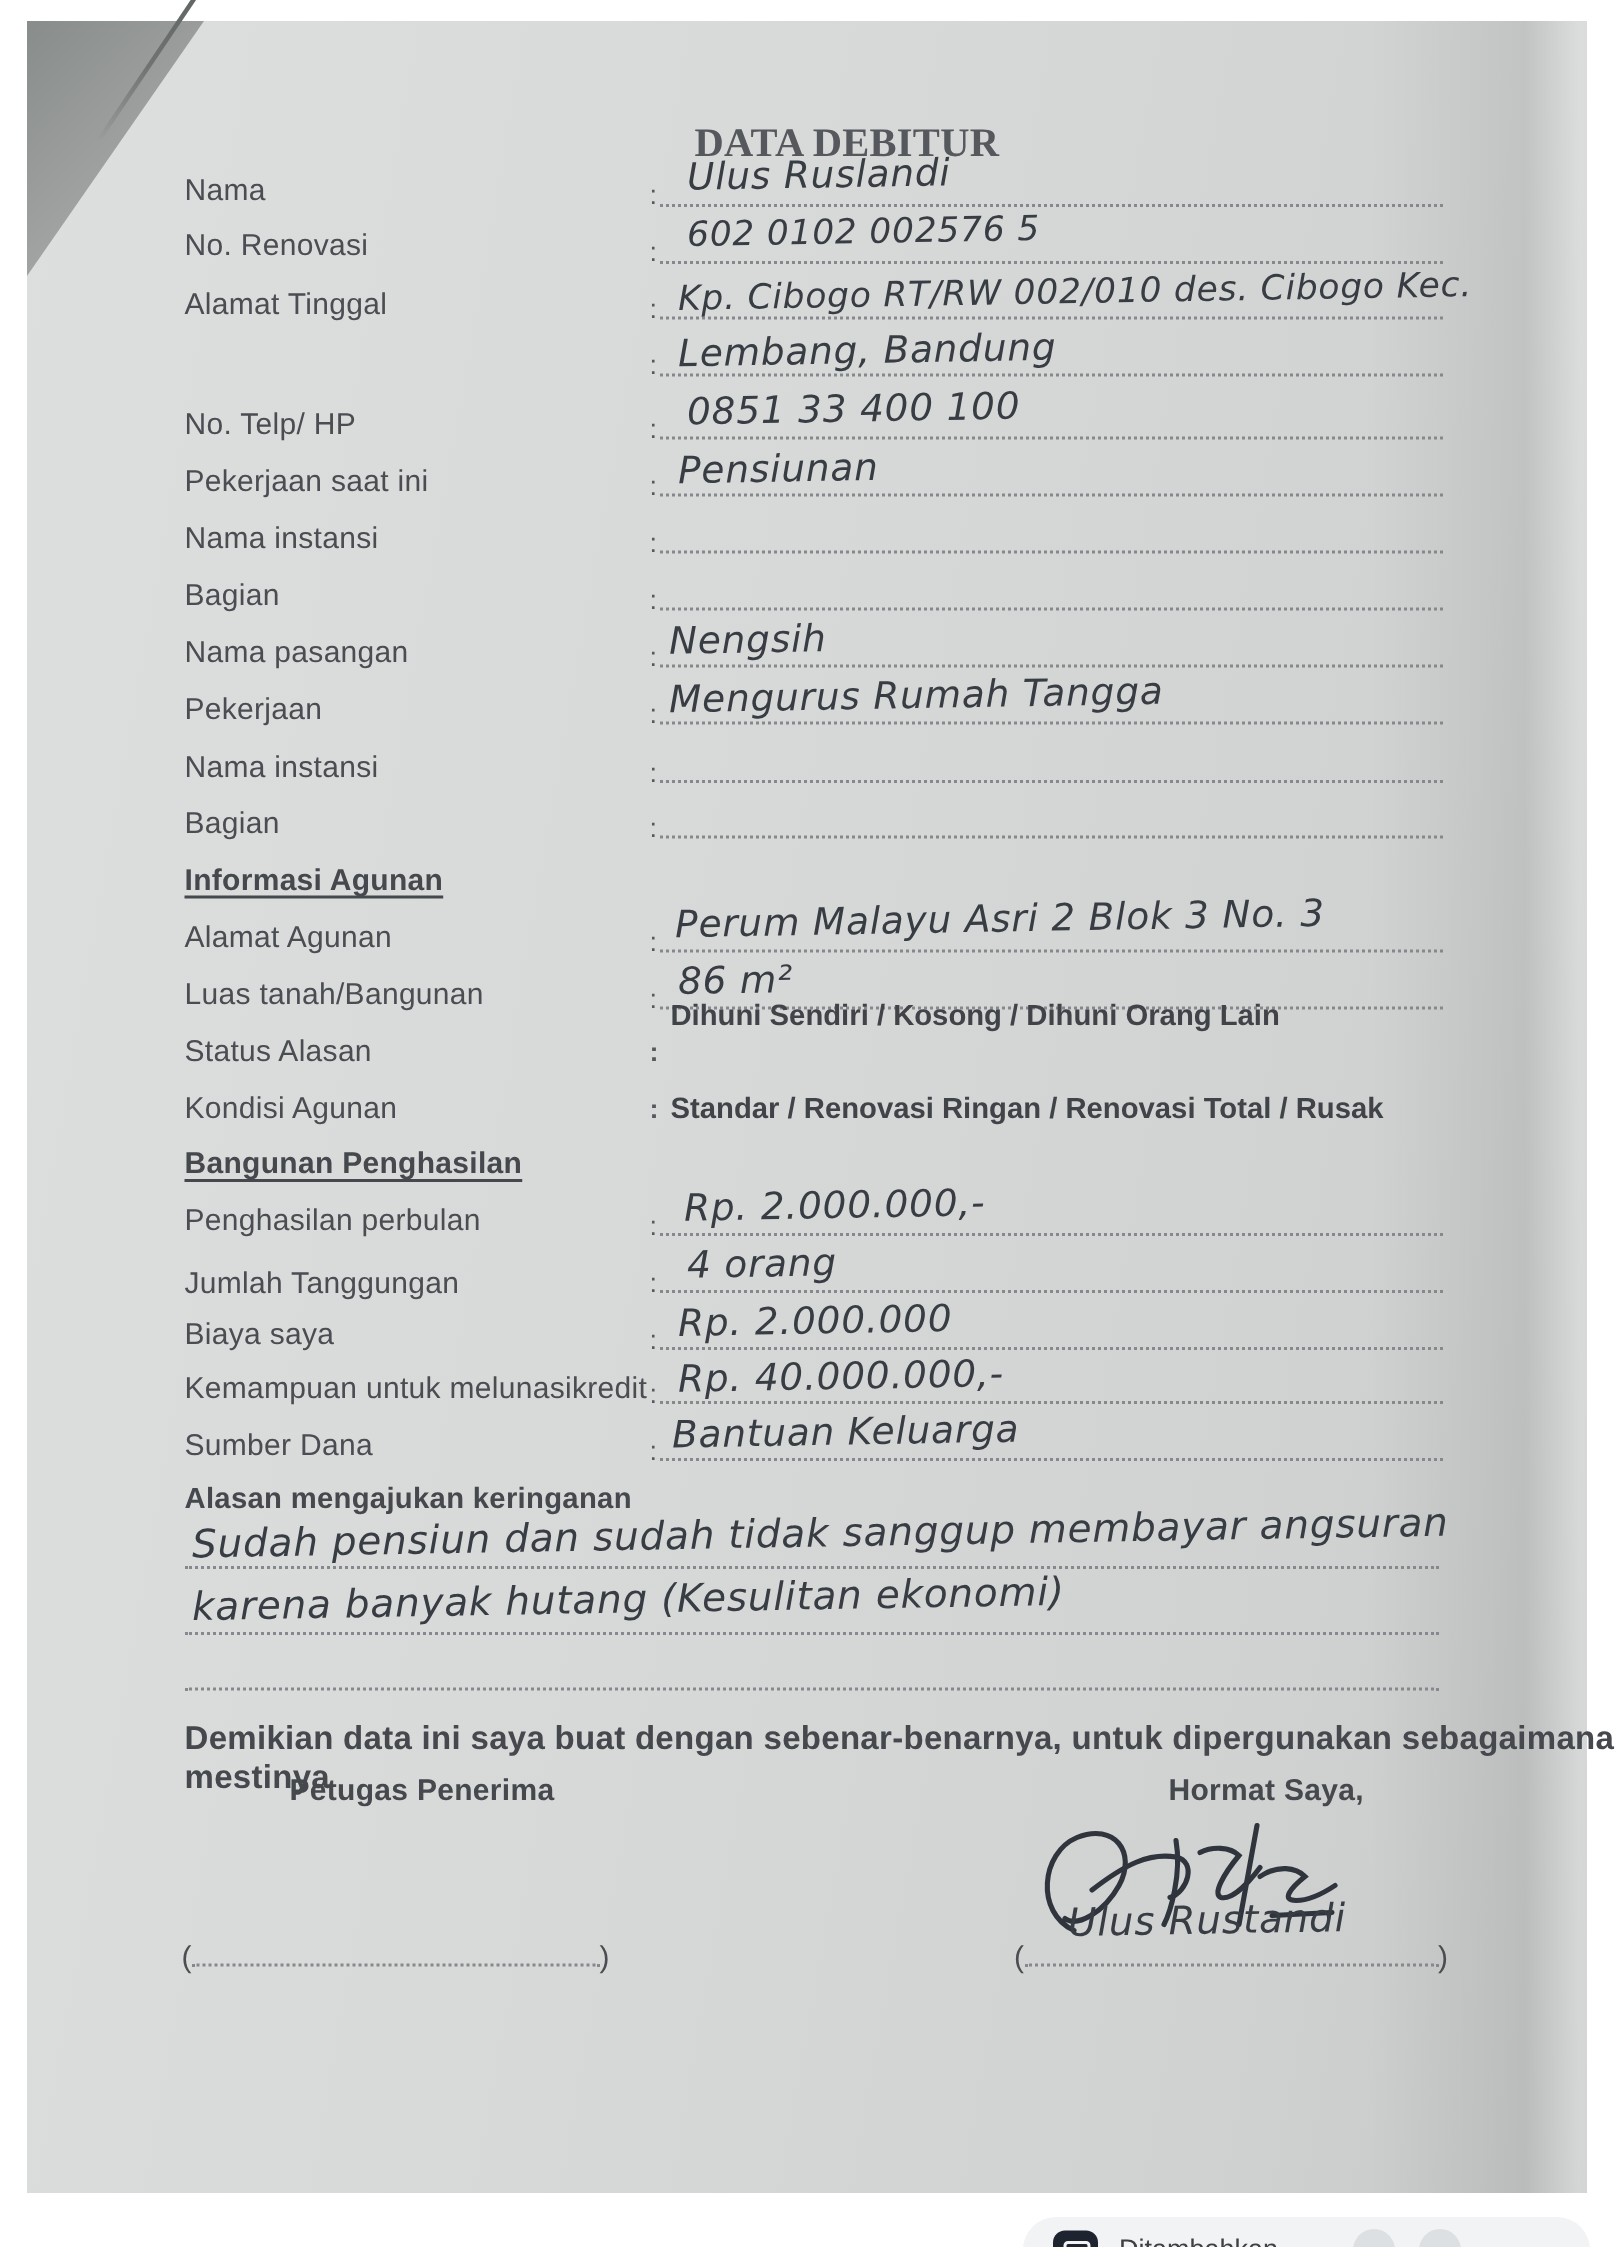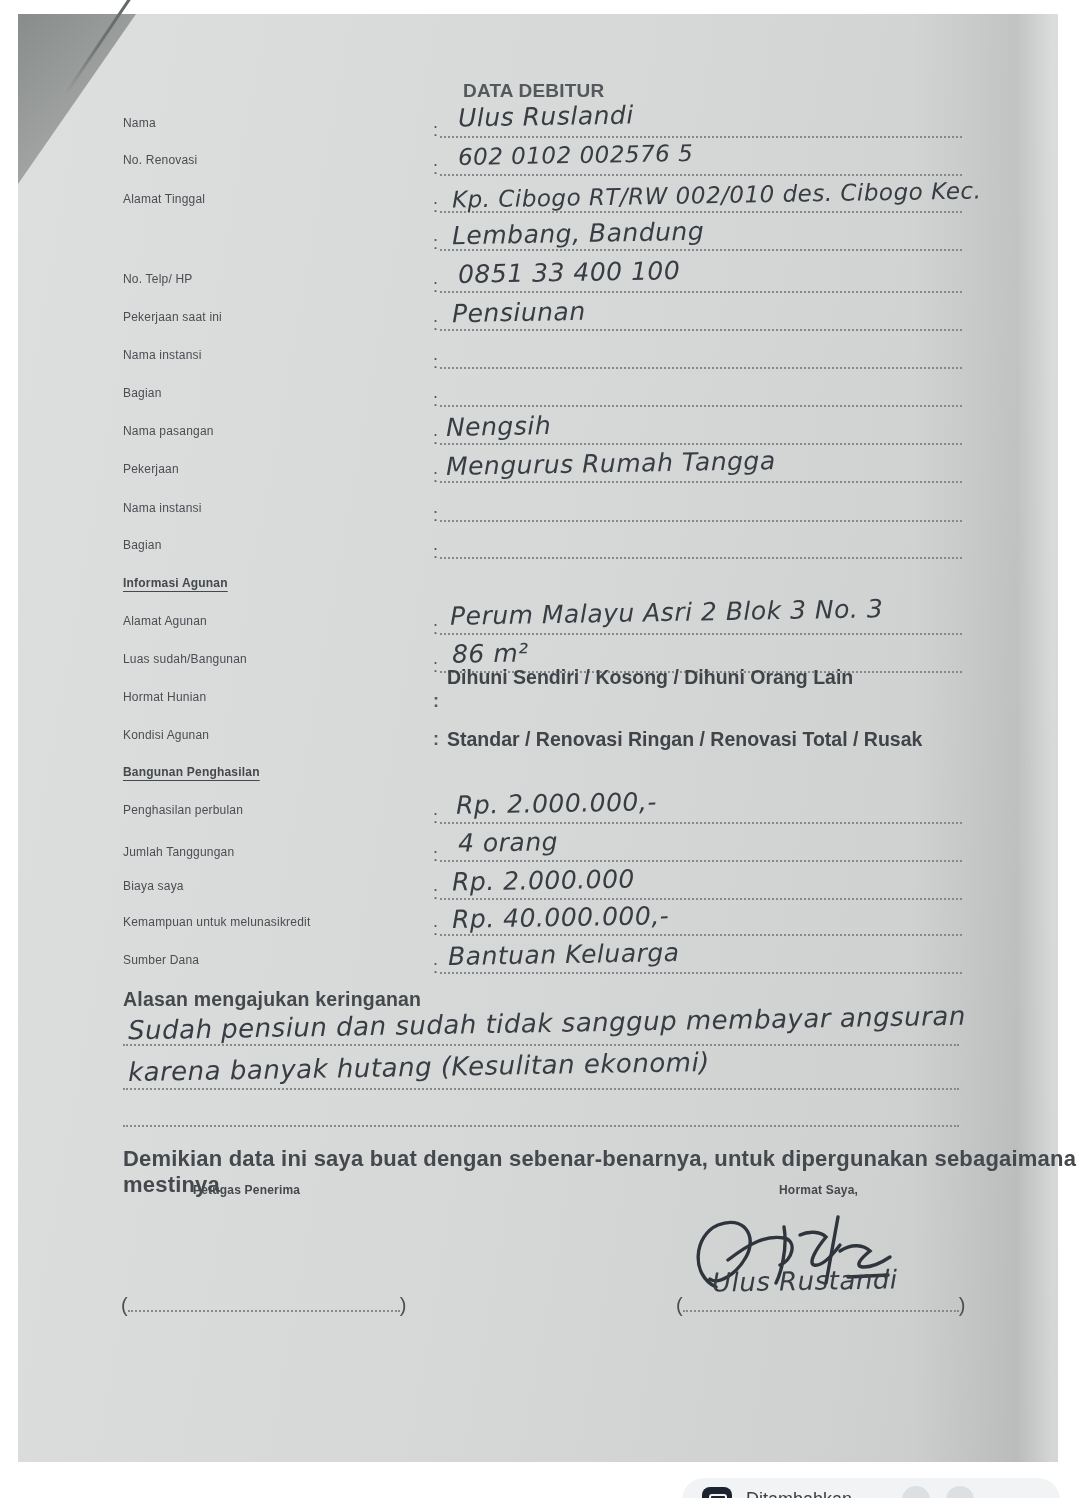--- a/index.html
+++ b/index.html
@@ -22,23 +22,23 @@
     position:absolute;left:0;top:0;width:124px;height:176px;
     background:linear-gradient(135deg,#888c8b 0%,#a2a5a4 60%,#b4b7b6 100%);
     clip-path:polygon(0 0,118px 0,0 170px);
   }
   .corner-edge{
     position:absolute;left:-12px;top:5px;width:200px;height:3px;
     background:linear-gradient(to right,#4e5251,#6f7372 70%,rgba(110,113,112,0));
     transform:rotate(124deg);transform-origin:110px 1px;
   }
   
-  .t{position:absolute;color:#4a4d52;font-size:12px;letter-spacing:0.2px;}
+  .t{position:absolute;color:#4a4d52;font-size:20px;letter-spacing:0.2px;}
   .b{font-weight:bold;color:#45484d;}
-  .title{left:463px;top:80px;font-weight:bold;font-size:19px;color:#55585c;}
+  .title{left:463px;top:80px;font-weight:bold;font-size:27px;color:#55585c;font-family:Liberation Serif, serif;}
   .sect{text-decoration:underline;text-underline-offset:4px;}
   .lbl{left:123px;}
   .colon{position:absolute;left:433px;color:#55585c;font-size:18px;}
   .dots{position:absolute;left:440px;width:522px;border-bottom:2px dotted #85888c;height:0;}
   .dots-full{position:absolute;left:123px;width:836px;border-bottom:2px dotted #85888c;height:0;}
   .pval{position:absolute;left:447px;font-weight:bold;color:#404449;font-size:19.5px;}
   
   .hand{
     position:absolute;
     font-family:"DejaVu Sans",sans-serif;font-style:italic;
@@ -138,26 +138,26 @@
 <span class="colon" style="top:542px">:</span>
 <div class="dots" style="top:557px"></div>
 
 <div class="t lbl b sect" style="top:576px">Informasi Agunan</div>
 
 <div class="t lbl" style="top:614px">Alamat Agunan</div>
 <span class="colon" style="top:618px">:</span>
 <div class="dots" style="top:633px"></div>
 <div class="hand" style="left:450px;top:598px">Perum Malayu Asri 2 Blok 3 No. 3</div>
 
-<div class="t lbl" style="top:652px">Luas sudah/Bangunan</div>
+<div class="t lbl" style="top:652px">Luas tanah/Bangunan</div>
 <span class="colon" style="top:656px">:</span>
 <div class="dots" style="top:671px"></div>
 <div class="hand" style="left:452px;top:639px">86 m²</div>
 
-<div class="t lbl" style="top:690px">Hormat Hunian</div>
+<div class="t lbl" style="top:690px">Status Alasan</div>
 <span class="colon b" style="top:691px">:</span>
 <div class="pval" style="top:666px">Dihuni Sendiri / Kosong / Dihuni Orang Lain</div>
 
 <div class="t lbl" style="top:728px">Kondisi Agunan</div>
 <span class="colon b" style="top:729px">:</span>
 <div class="pval" style="top:728px">Standar / Renovasi Ringan / Renovasi Total / Rusak</div>
 
 <div class="t lbl b sect" style="top:765px">Bangunan Penghasilan</div>
 
 <div class="t lbl" style="top:803px">Penghasilan perbulan</div>

